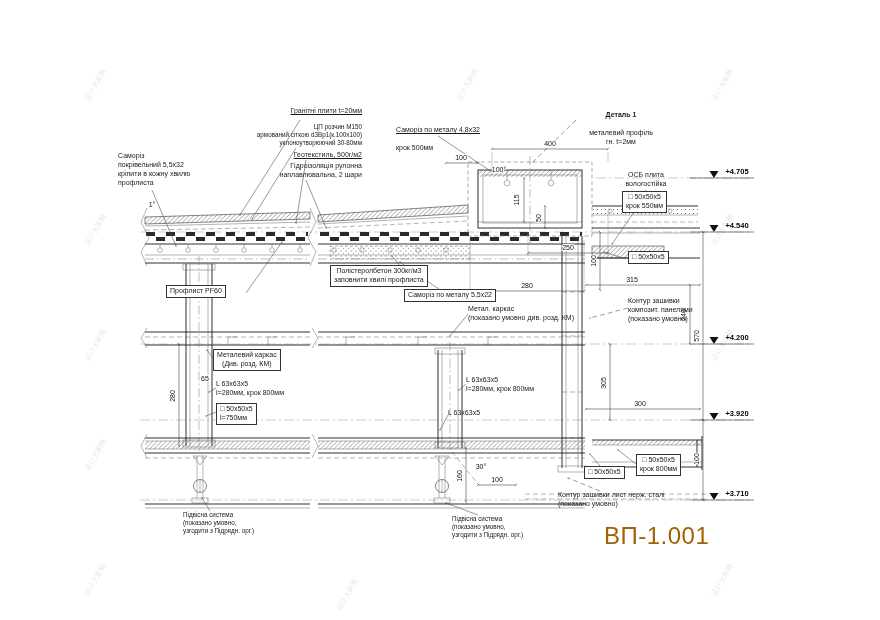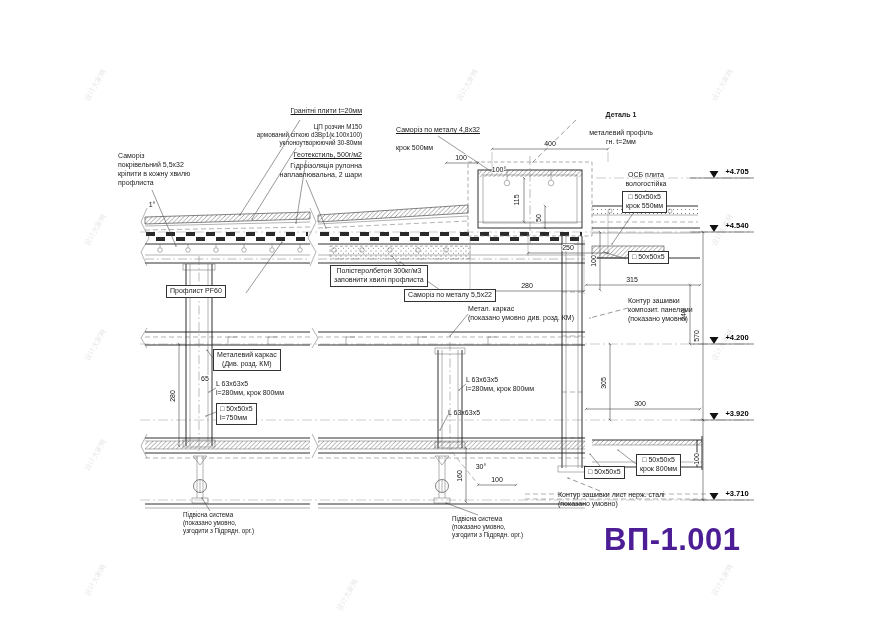--- a/index.html
+++ b/index.html
@@ -24,21 +24,21 @@
 
   
   .note{position:absolute;font-size:7px;line-height:1.28;color:#1a1a1a;white-space:pre-line;z-index:3}
   .note span{display:block}
   .note.sm{font-size:6.3px}
   .note.box{border:.9px solid #333;padding:1px 3px;background:#fff}
   .note.r{text-align:right}
   .note.c{text-align:center}
   .u{text-decoration:underline}
   .b{font-weight:700}
-  .title{position:absolute;font-size:31px;font-weight:700;color:#4c1d95;letter-spacing:.5px;z-index:3}
+  .title{position:absolute;font-size:24px;font-weight:400;color:#a16207;letter-spacing:.5px;z-index:3}
   .wm{position:absolute;font-size:7px;color:#444;opacity:.14;transform:rotate(-60deg);white-space:nowrap;z-index:1}
 </style>
 </head>
 <body>
 
 <div class="canvas">
 
   <span class="wm" style="left:78px;top:80px">设计大家网</span>
   <span class="wm" style="left:78px;top:225px">设计大家网</span>
   <span class="wm" style="left:78px;top:340px">设计大家网</span>

